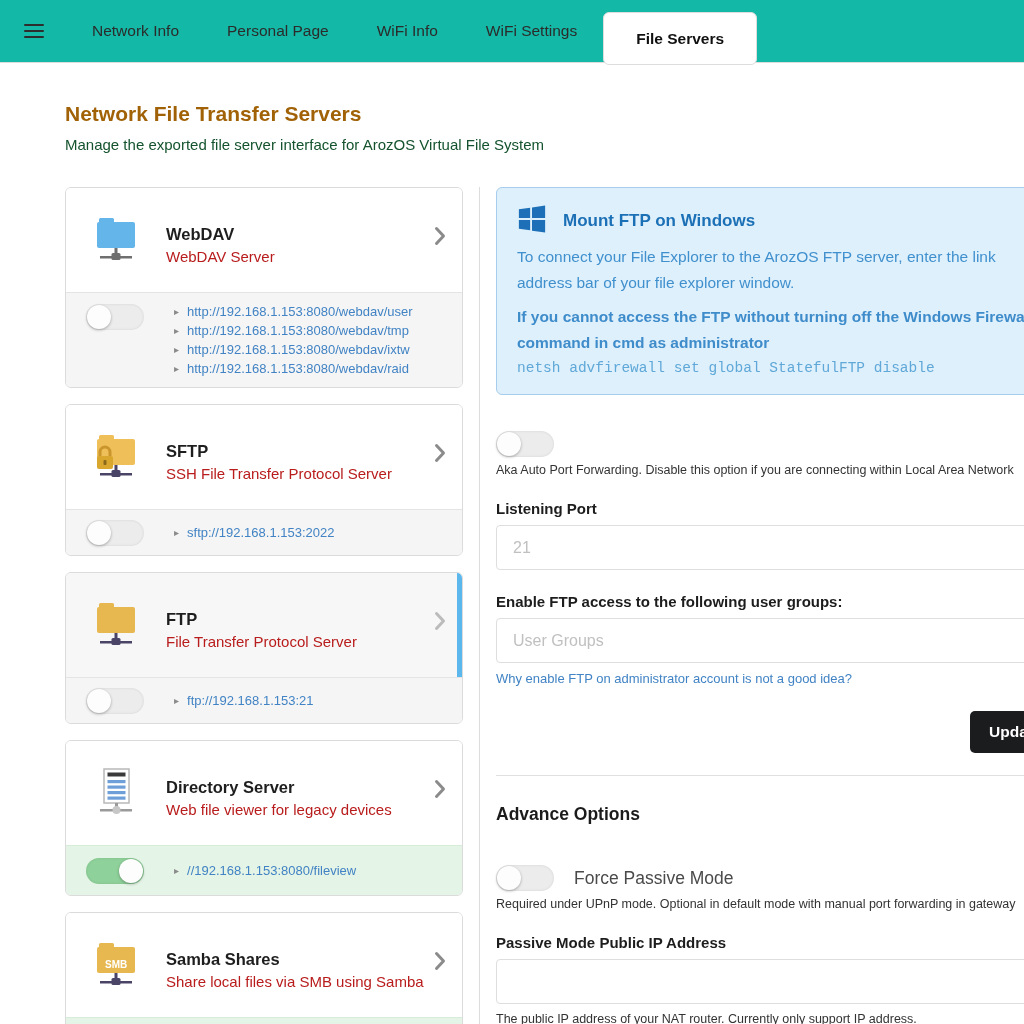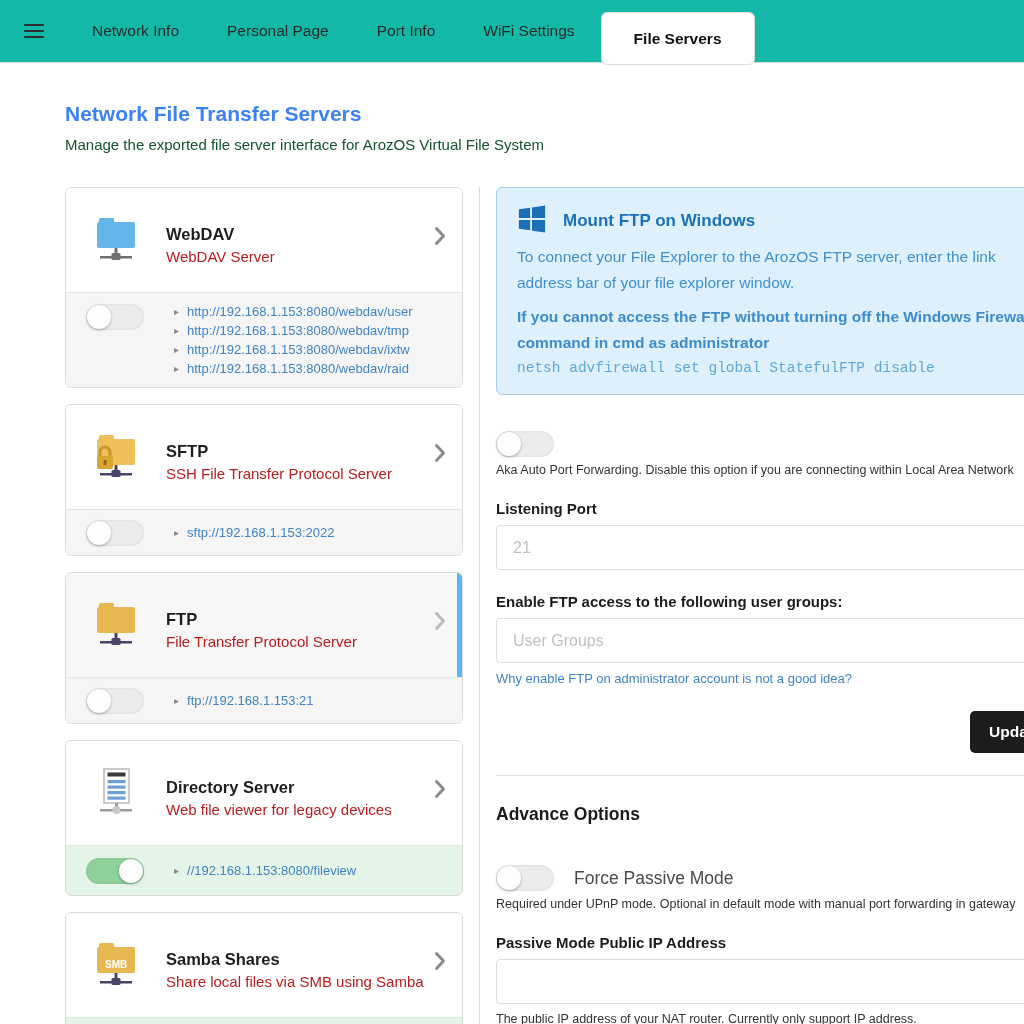--- a/index.html
+++ b/index.html
@@ -18,21 +18,21 @@
   .hamburger span { display:block; height:2.5px; background:#2d2d2d; border-radius:1px; margin:3.5px 0; }
   .tab { font-size:15.5px; color:#2b2b2b; margin-left:48px; cursor:pointer; white-space:nowrap; }
   .tab:first-of-type { margin-left:54px; }
   .tab-active {
     margin-left:26px; align-self:flex-start; position:relative; z-index:2;
     margin-top:12px; height:53px; display:flex; align-items:center;
     background:#fff; border:1px solid #ddd; border-radius:6px;
     padding:15px 32px; font-weight:bold; font-size:15.5px; color:#111; cursor:pointer;
   }
   
-  .page-title { position:absolute; left:65px; top:102px; font-size:21px; font-weight:bold; color:#3b82f6; }
+  .page-title { position:absolute; left:65px; top:102px; font-size:21px; font-weight:bold; color:#a16207; }
   .page-subtitle { position:absolute; left:65px; top:136px; font-size:15px; color:#14532d; }
   
   .v-divider { position:absolute; left:479px; top:187px; width:1px; height:837px; background:#ddd; }
   .left-col { position:absolute; left:65px; top:187px; width:398px; }
   .right-col { position:absolute; left:496px; top:187px; width:604px; }
   
   .card { border:1px solid #dbdbdb; border-radius:6px; background:#fff; margin-bottom:16px; overflow:hidden; }
   .card-top { position:relative; height:104px; display:flex; padding:24px 40px 0 26px; background:#fff; }
   .card.selected .card-top { background:#f7f7f7; }
   .card.selected .card-top::after { content:""; position:absolute; right:0; top:0; bottom:0; width:5px; background:#5cb8ec; }
@@ -88,21 +88,21 @@
 <body>
 
 <div class="navbar">
   <div class="hamburger">
       <span></span>
       <span></span>
       <span></span>
     </div>
   <div class="tab">Network Info</div>
   <div class="tab">Personal Page</div>
-  <div class="tab">Port Info</div>
+  <div class="tab">WiFi Info</div>
   <div class="tab">WiFi Settings</div>
   <div class="tab-active">File Servers</div>
 </div>
 
 <div class="page-title">Network File Transfer Servers</div>
 <div class="page-subtitle">Manage the exported file server interface for ArozOS Virtual File System</div>
 
 <div class="v-divider"></div>
 
 <div class="left-col">

